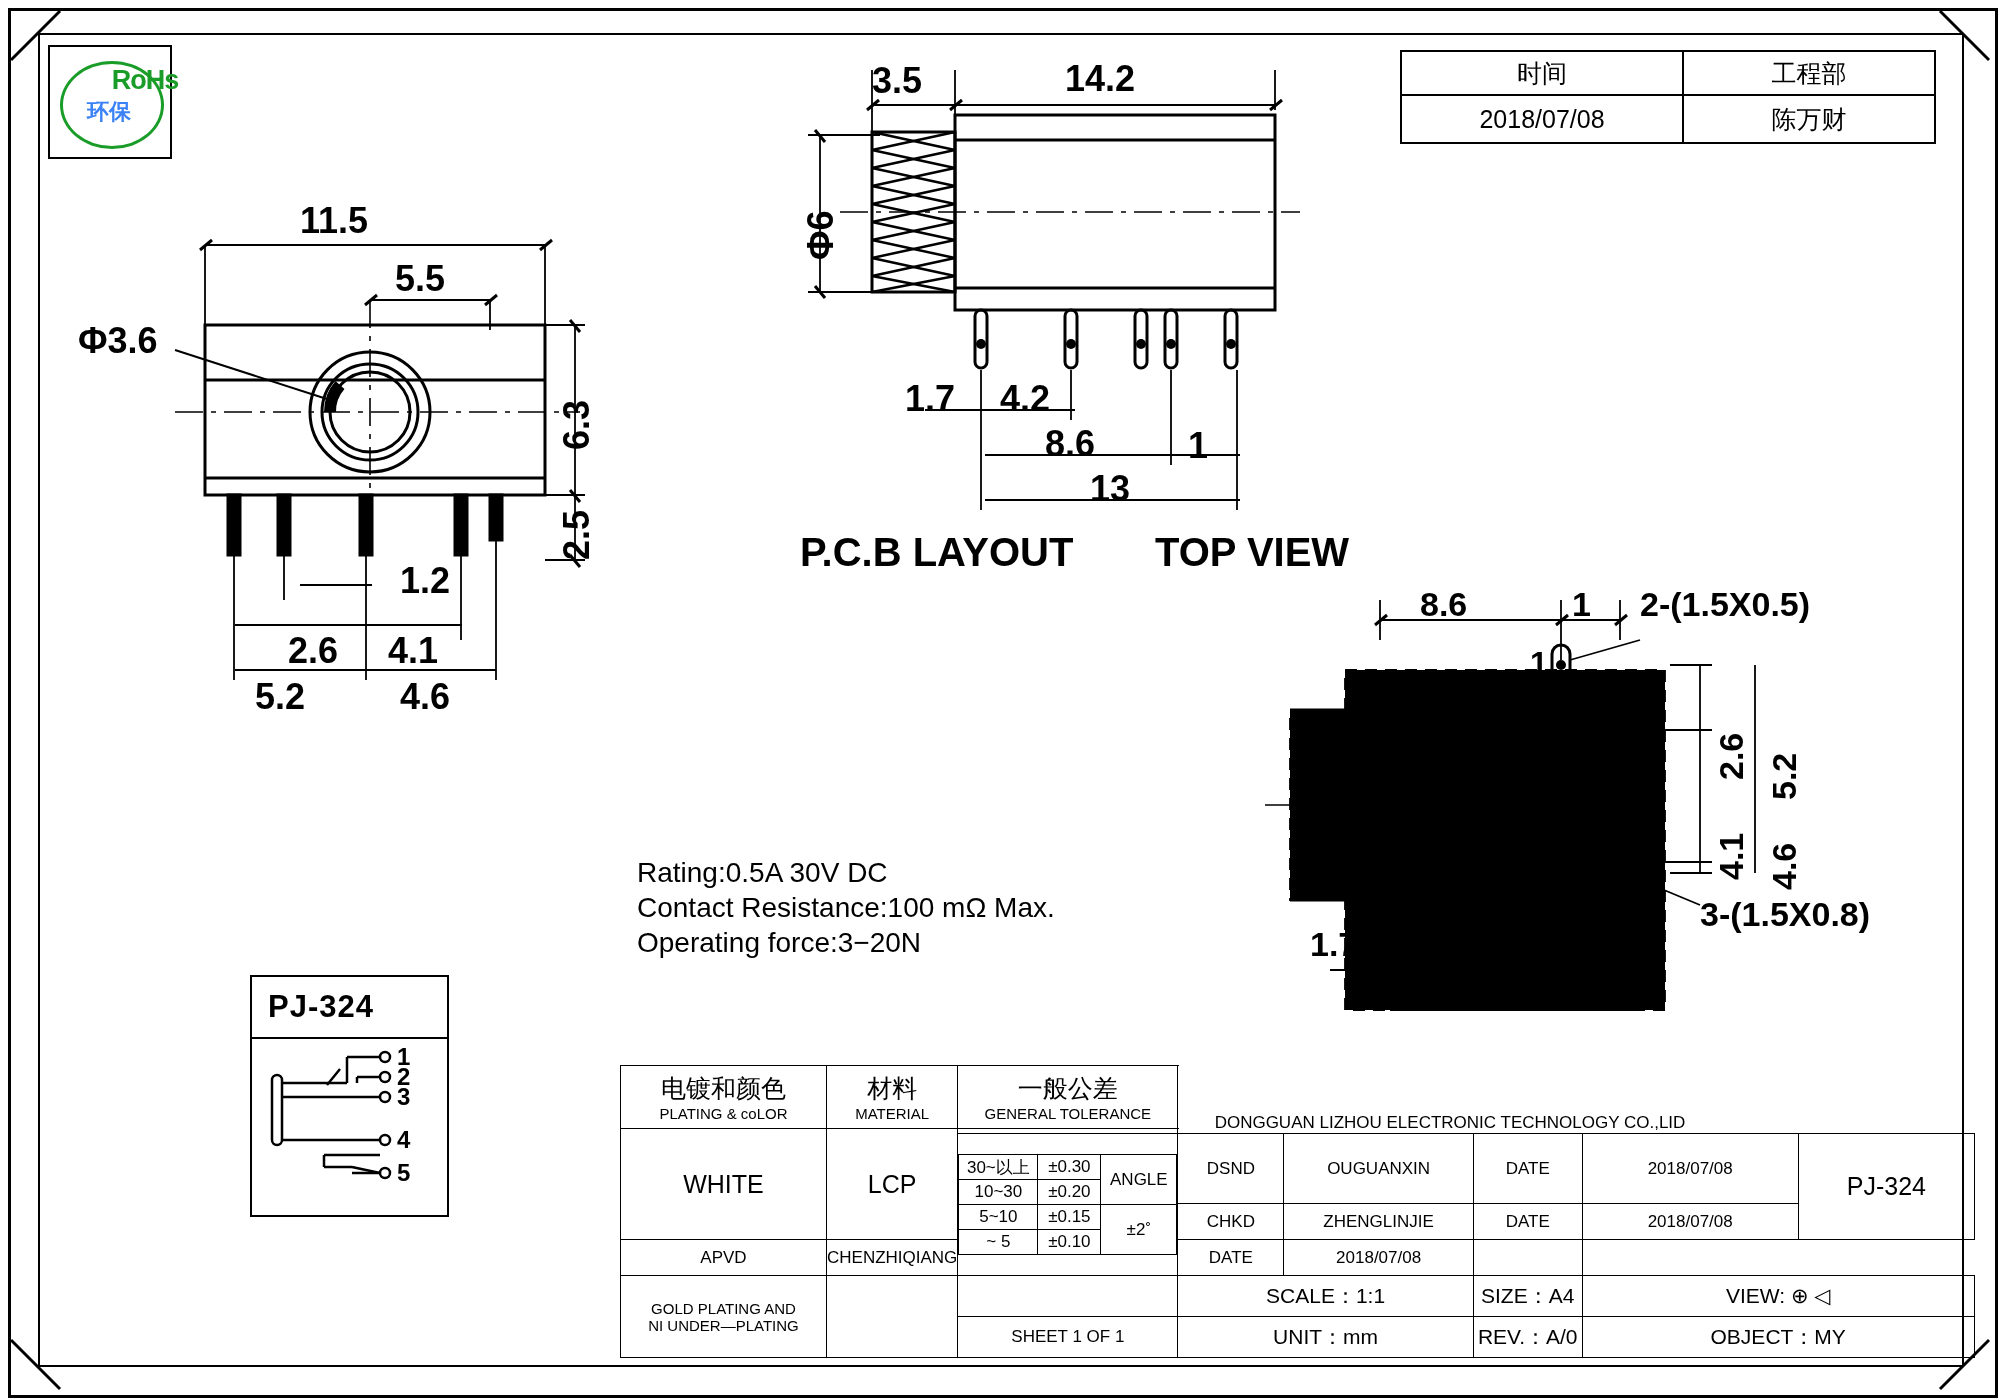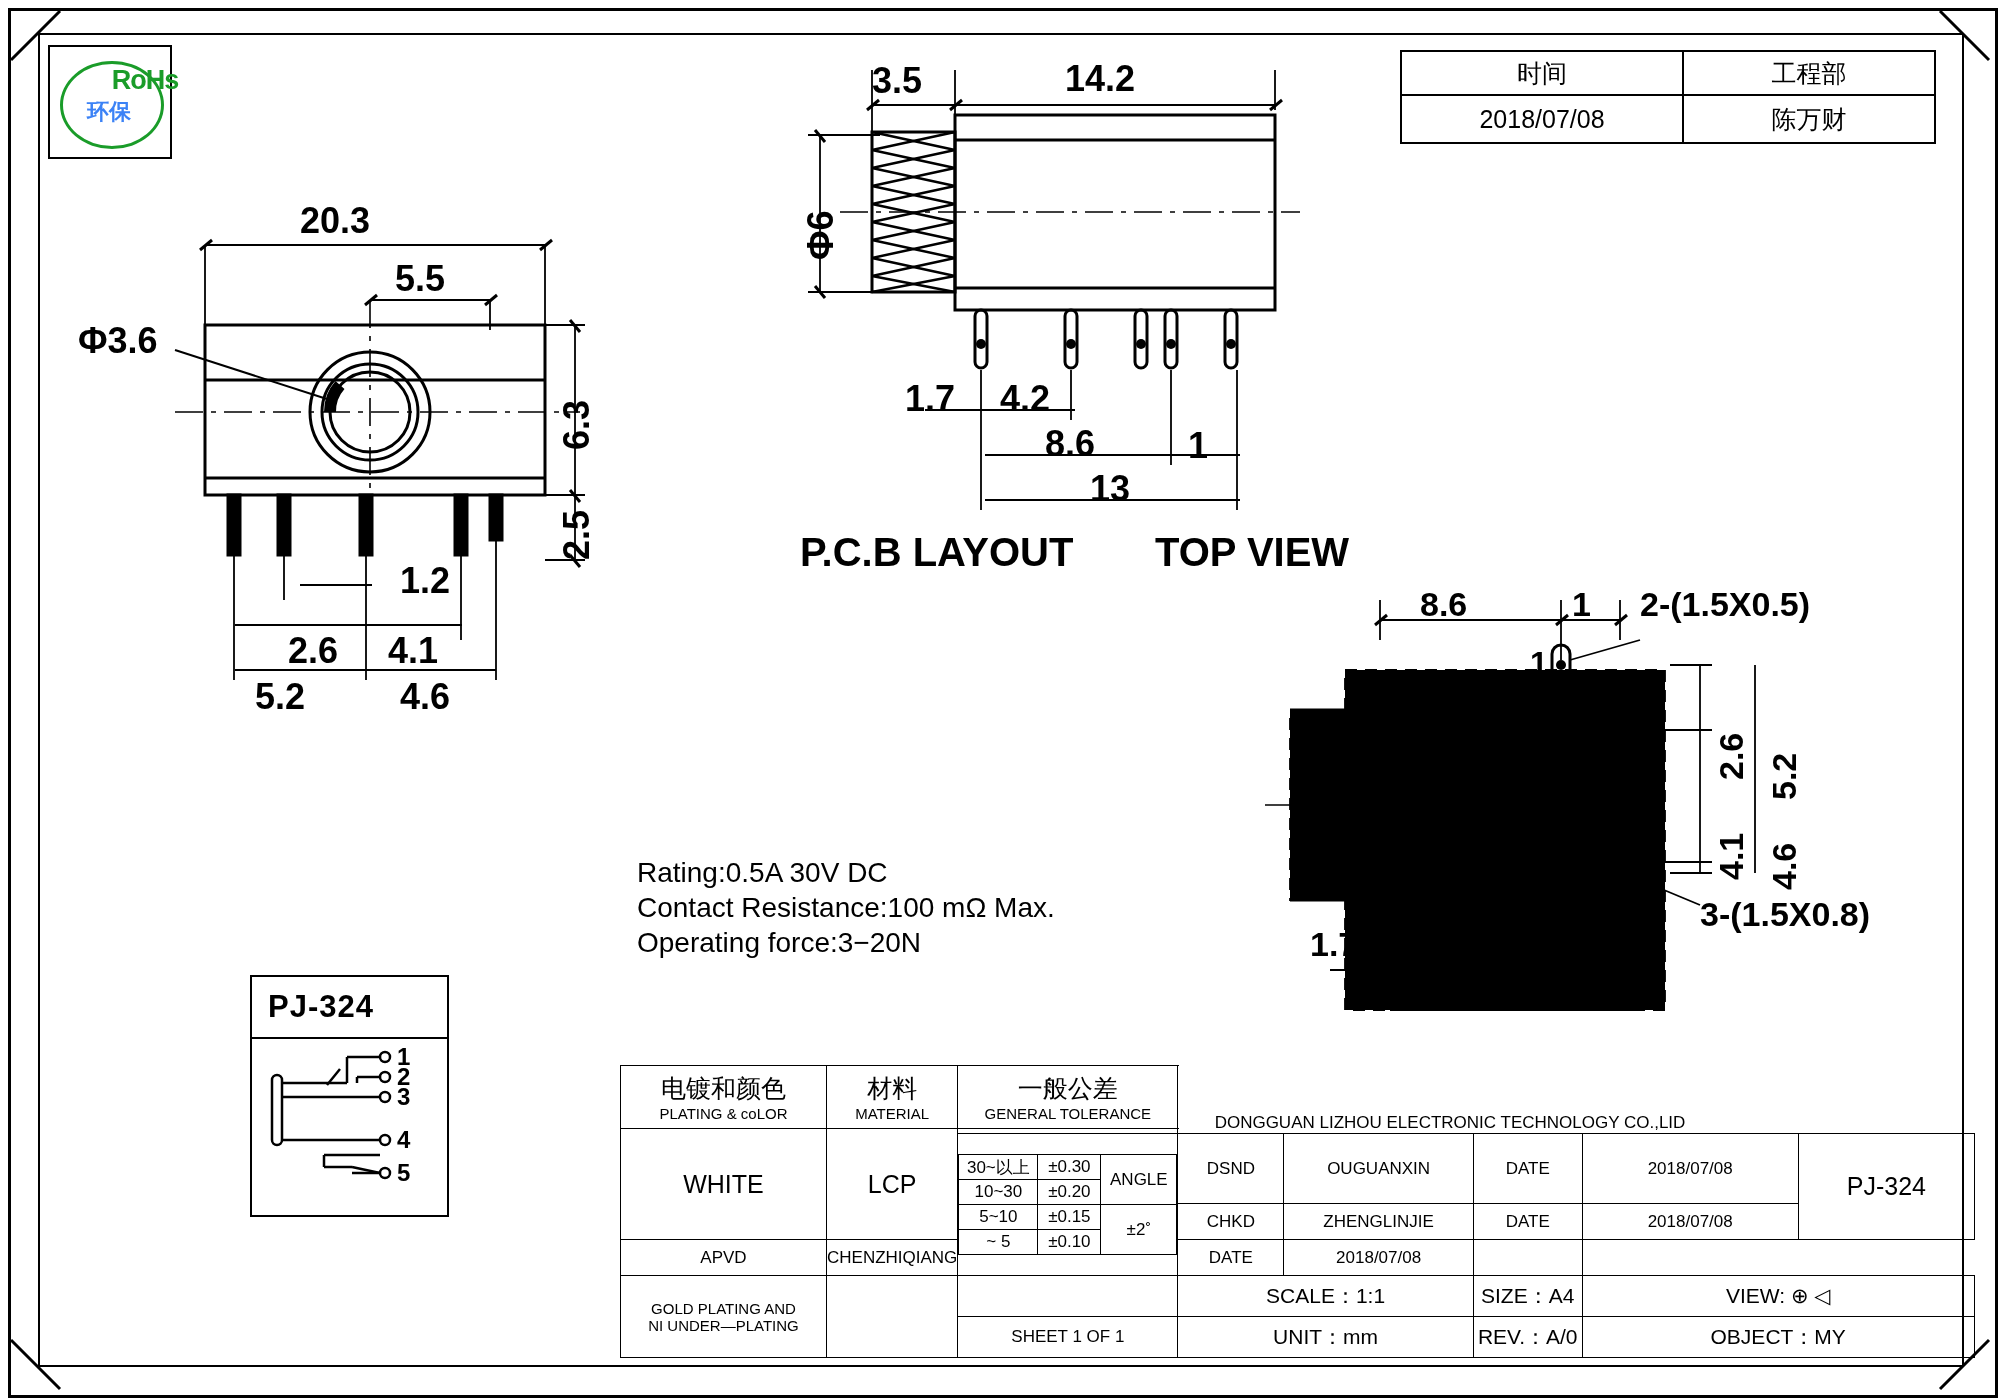--- a/index.html
+++ b/index.html
@@ -257,21 +257,21 @@
       <td class="c1 r1">时间</td>
       <td class="c2 r1">工程部</td>
     </tr>
     <tr>
       <td class="c1 r2">2018/07/08</td>
       <td class="c2 r2">陈万财</td>
     </tr>
   </tbody>
     </table>
 
-  <div class="lbl dim" style="left:300px;top:200px;font-size:36px;">20.3</div>
+  <div class="lbl dim" style="left:300px;top:200px;font-size:36px;">11.5</div>
   <div class="lbl dim" style="left:395px;top:258px;font-size:36px;">5.5</div>
   <div class="lbl dim" style="left:78px;top:320px;font-size:36px;">Φ3.6</div>
   <div class="lbl dim rot" style="left:556px;top:450px;font-size:36px;">6.3</div>
   <div class="lbl dim rot" style="left:556px;top:560px;font-size:36px;">2.5</div>
   <div class="lbl dim" style="left:400px;top:560px;font-size:36px;">1.2</div>
   <div class="lbl dim" style="left:288px;top:630px;font-size:36px;">2.6</div>
   <div class="lbl dim" style="left:388px;top:630px;font-size:36px;">4.1</div>
   <div class="lbl dim" style="left:255px;top:676px;font-size:36px;">5.2</div>
   <div class="lbl dim" style="left:400px;top:676px;font-size:36px;">4.6</div>
 

